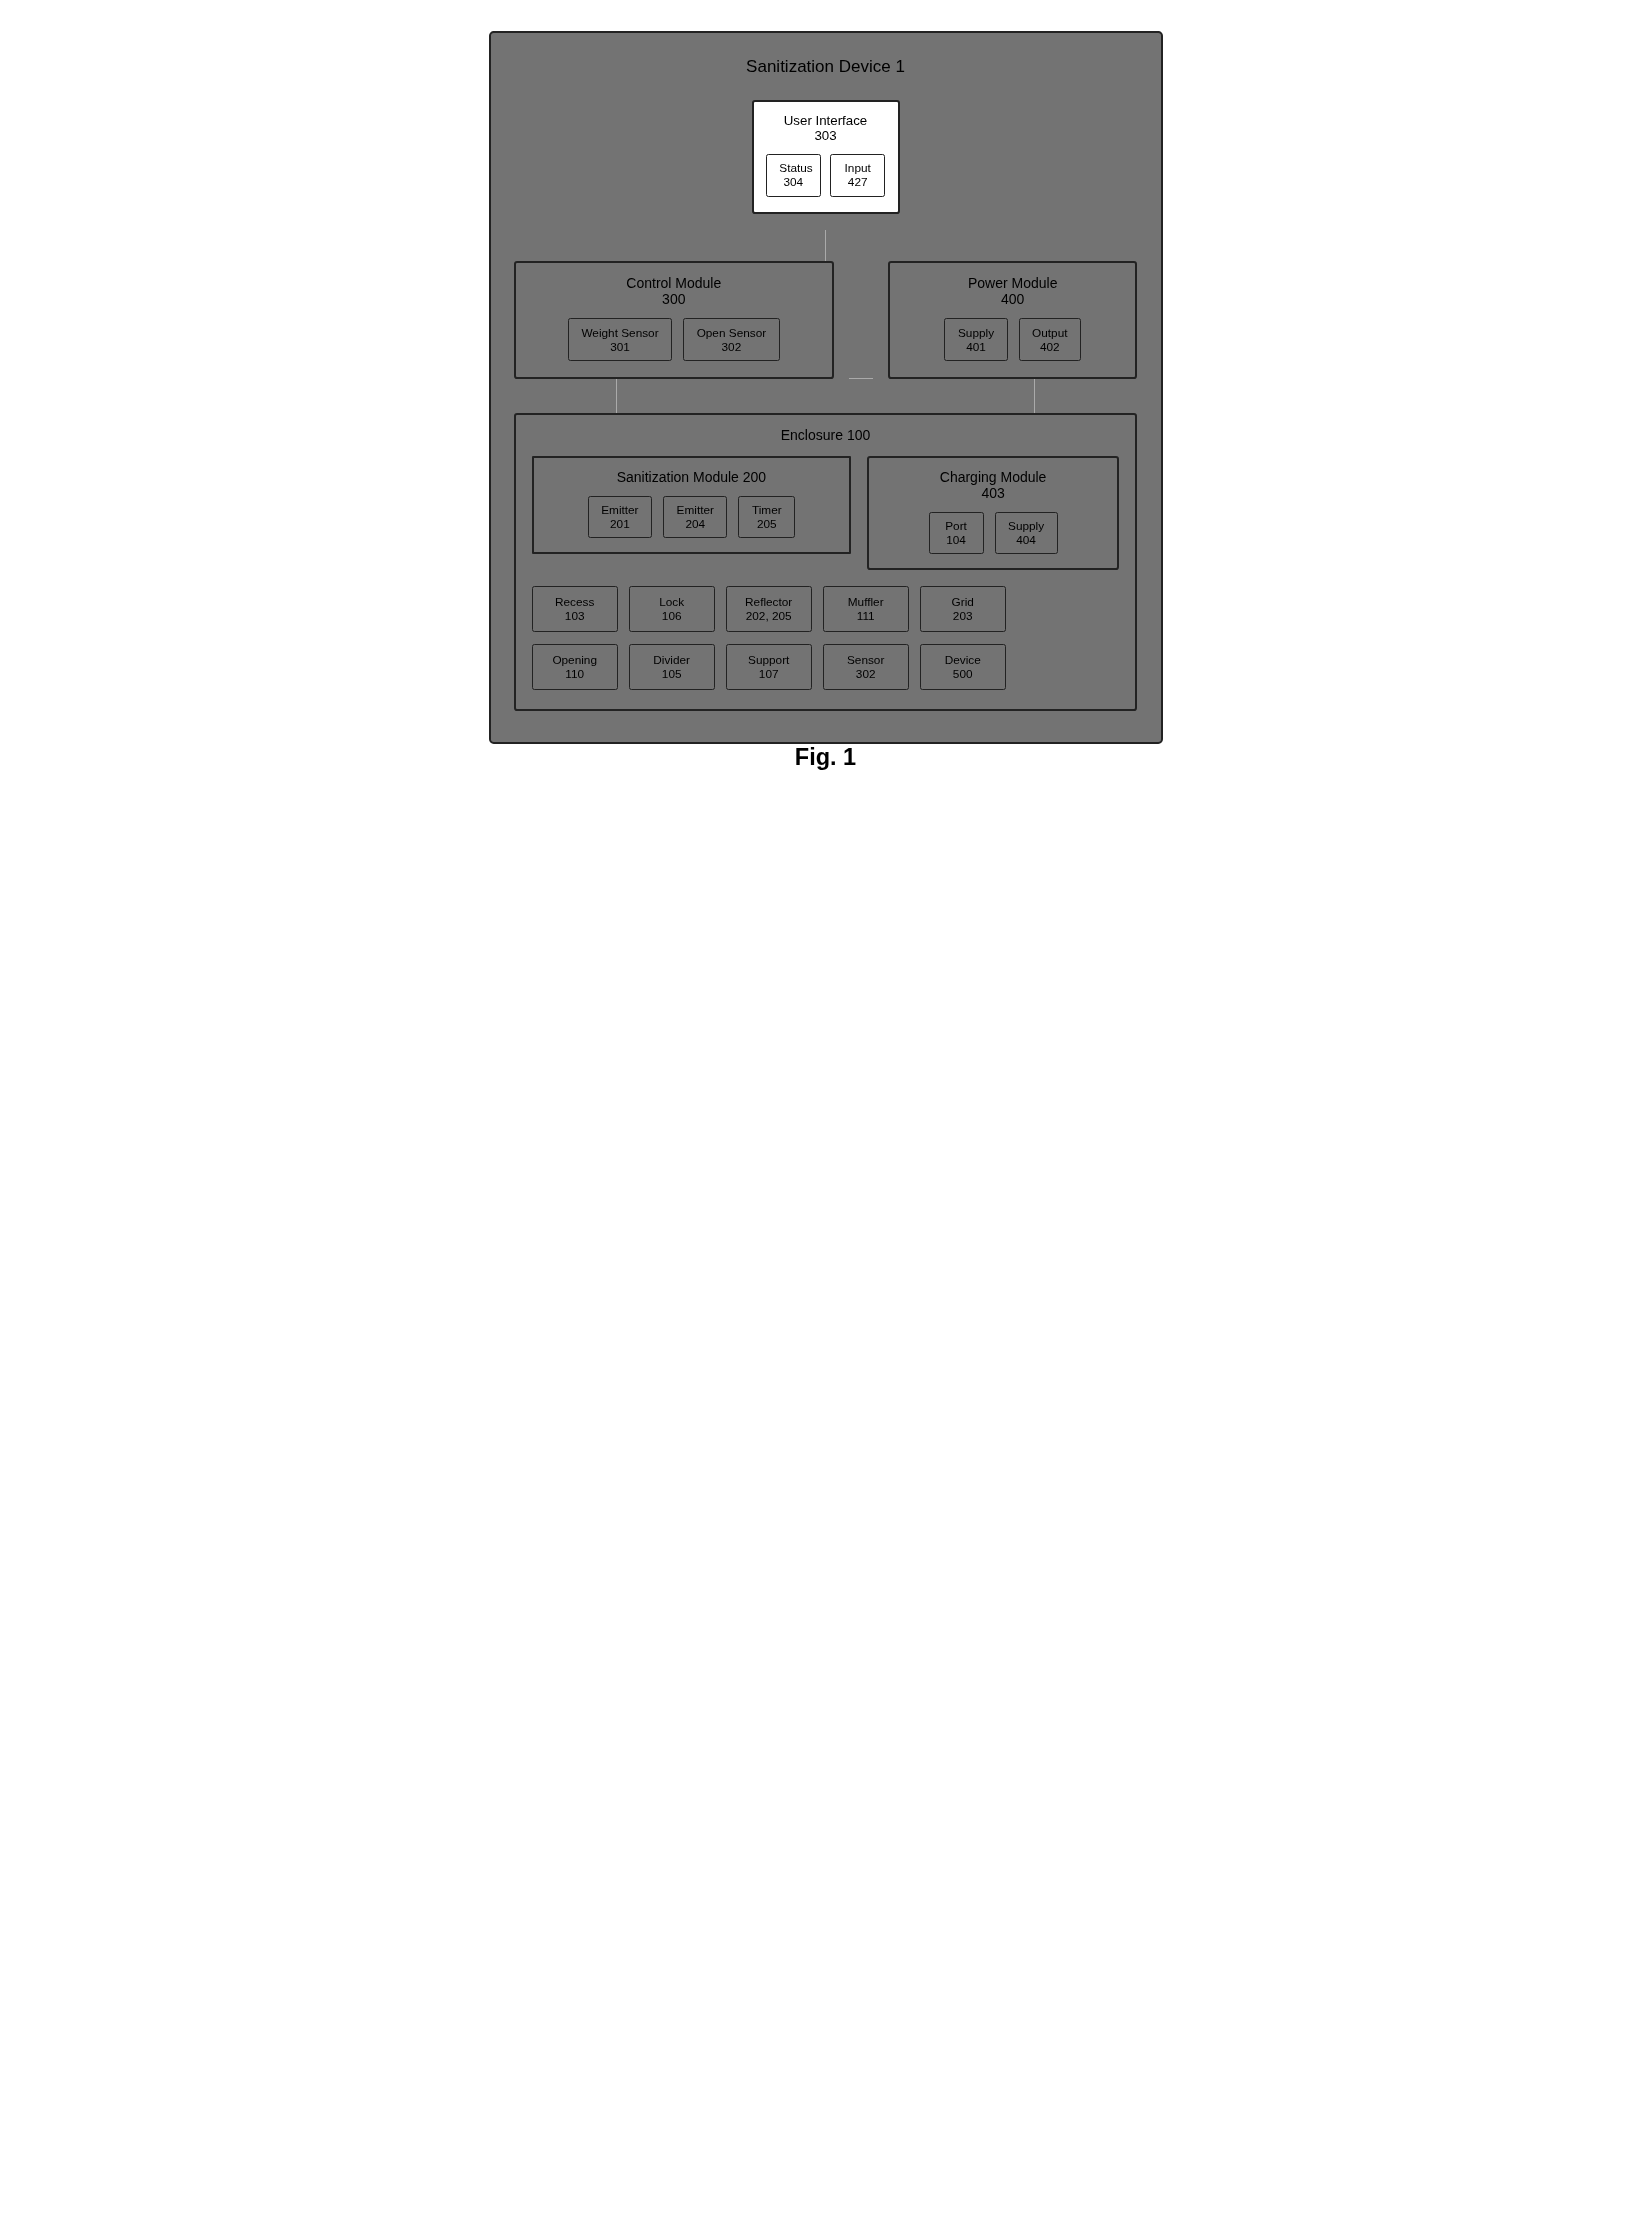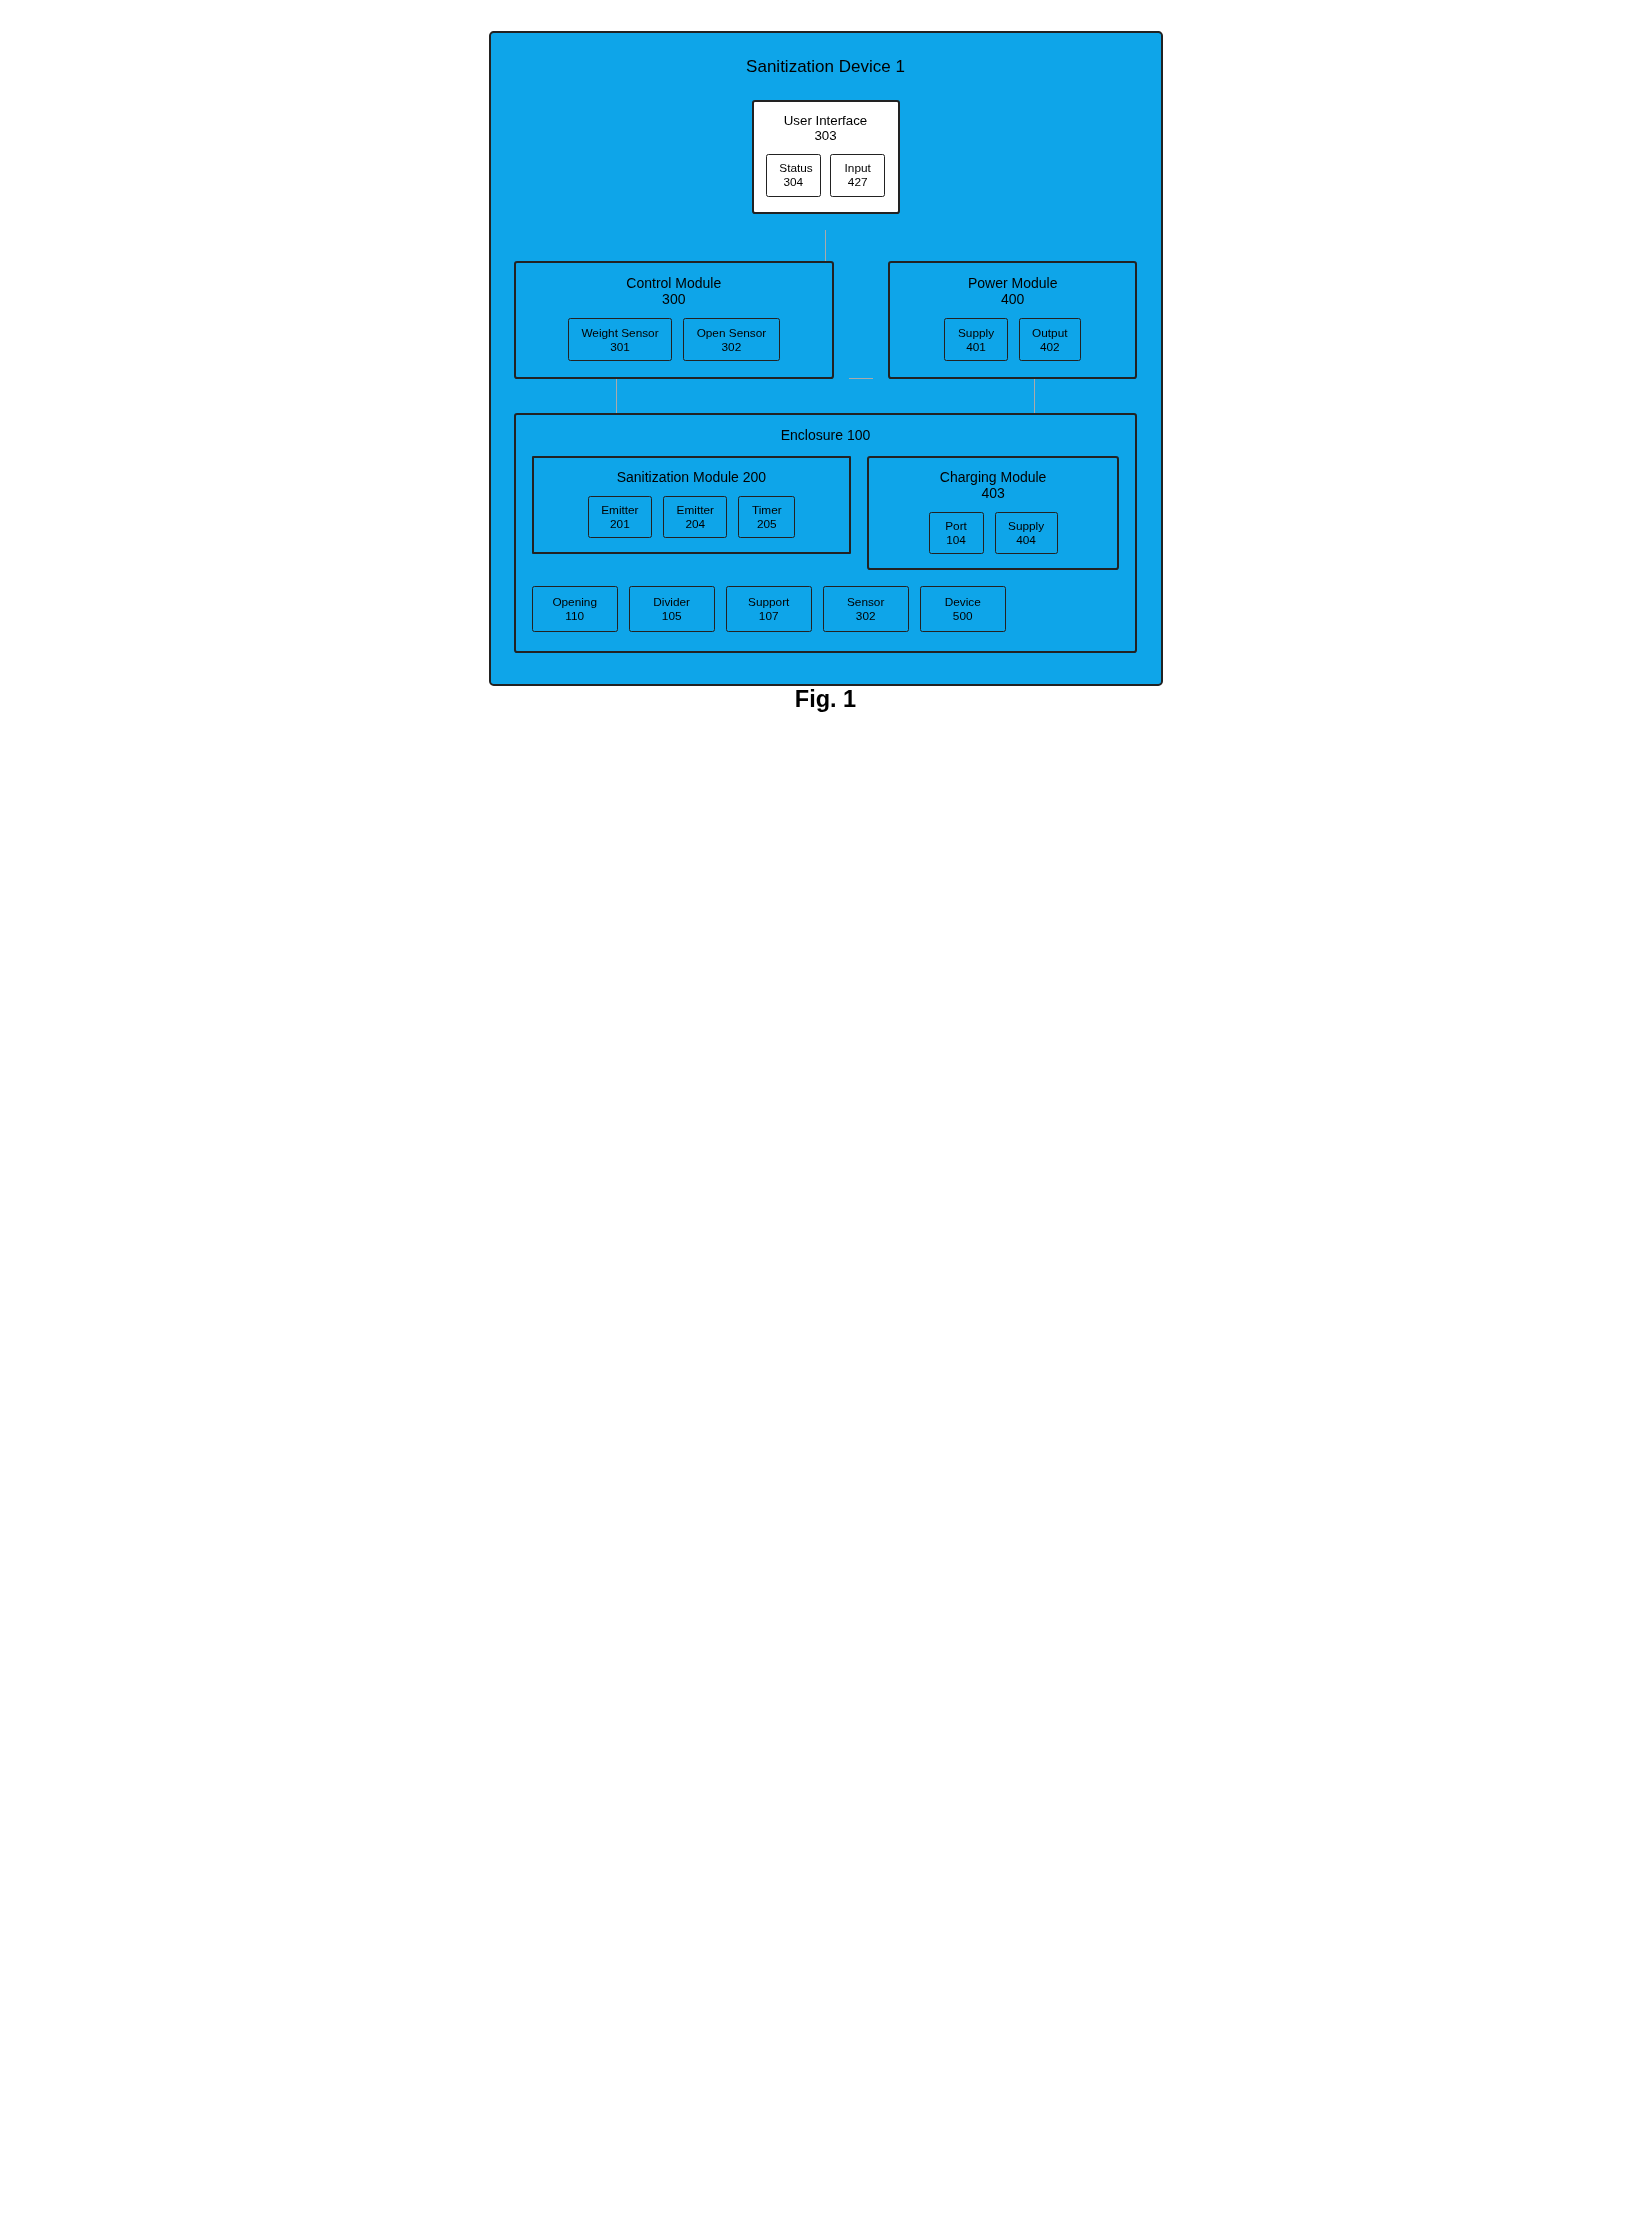--- a/index.html
+++ b/index.html
@@ -12,21 +12,21 @@
       padding: 31px 15.7px 47px;
       min-height: 100vh;
     }
 
     .diagram-outer {
       border: 2.4px solid #222;
       border-radius: 4.7px;
       padding: 23.5px 23.5px 31px;
       width: 674px;
       position: relative;
-      background: #0ea5e9;
+      background: #737373;
     }
 
     .outer-title {
       text-align: center;
       font-size: 17px;
       margin-bottom: 23.5px;
       font-weight: normal;
     }
 
     
@@ -300,20 +300,42 @@
             <div>Supply</div>
             <div>404</div>
           </div>
         </div>
       </div>
 
     </div>
 
     <div class="enc-bottom-rows">
 
+      <div class="items-row" id="row1-container">
+          <div class="item-box">
+            <div>Recess</div>
+            <div>103</div>
+          </div>
+          <div class="item-box">
+            <div>Lock</div>
+            <div>106</div>
+          </div>
+          <div class="item-box">
+            <div>Reflector</div>
+            <div>202, 205</div>
+          </div>
+          <div class="item-box">
+            <div>Muffler</div>
+            <div>111</div>
+          </div>
+          <div class="item-box">
+            <div>Grid</div>
+            <div>203</div>
+          </div>
+        </div>
 
       <div class="items-row" id="row2-container">
           <div class="item-box">
             <div>Opening</div>
             <div>110</div>
           </div>
           <div class="item-box">
             <div>Divider</div>
             <div>105</div>
           </div>

